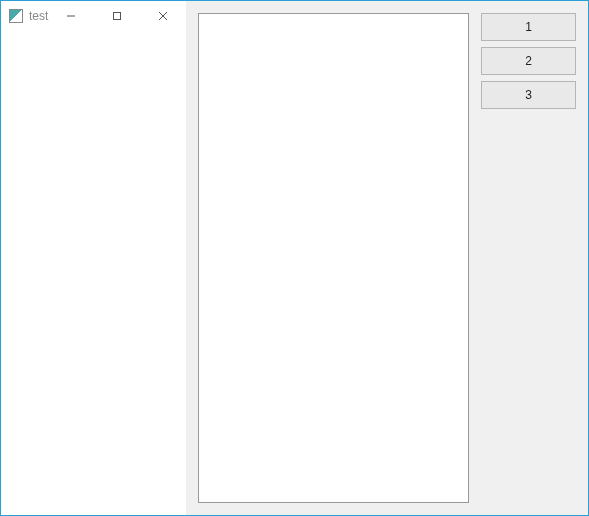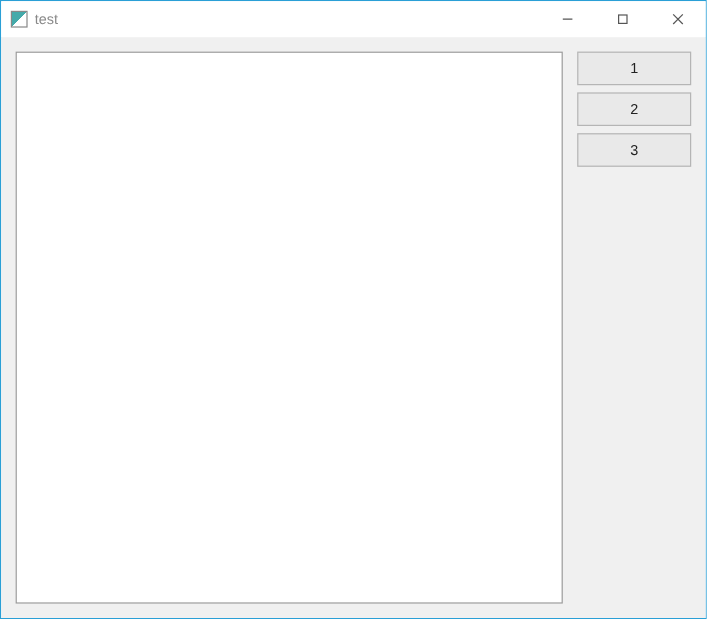--- a/index.html
+++ b/index.html
@@ -10,21 +10,20 @@
       width: 589px;
       height: 516px;
       overflow: hidden;
     }
     .window {
       width: 589px;
       height: 516px;
       background: #fff;
       border: 1px solid #2a9fd6;
       display: flex;
-      flex-direction: column;
       justify-content: space-between;
     }
     .titlebar {
       height: 30px;
       background: #fff;
       display: flex;
       align-items: center;
       padding-left: 8px;
       color: #888;
       font-size: 12px;

